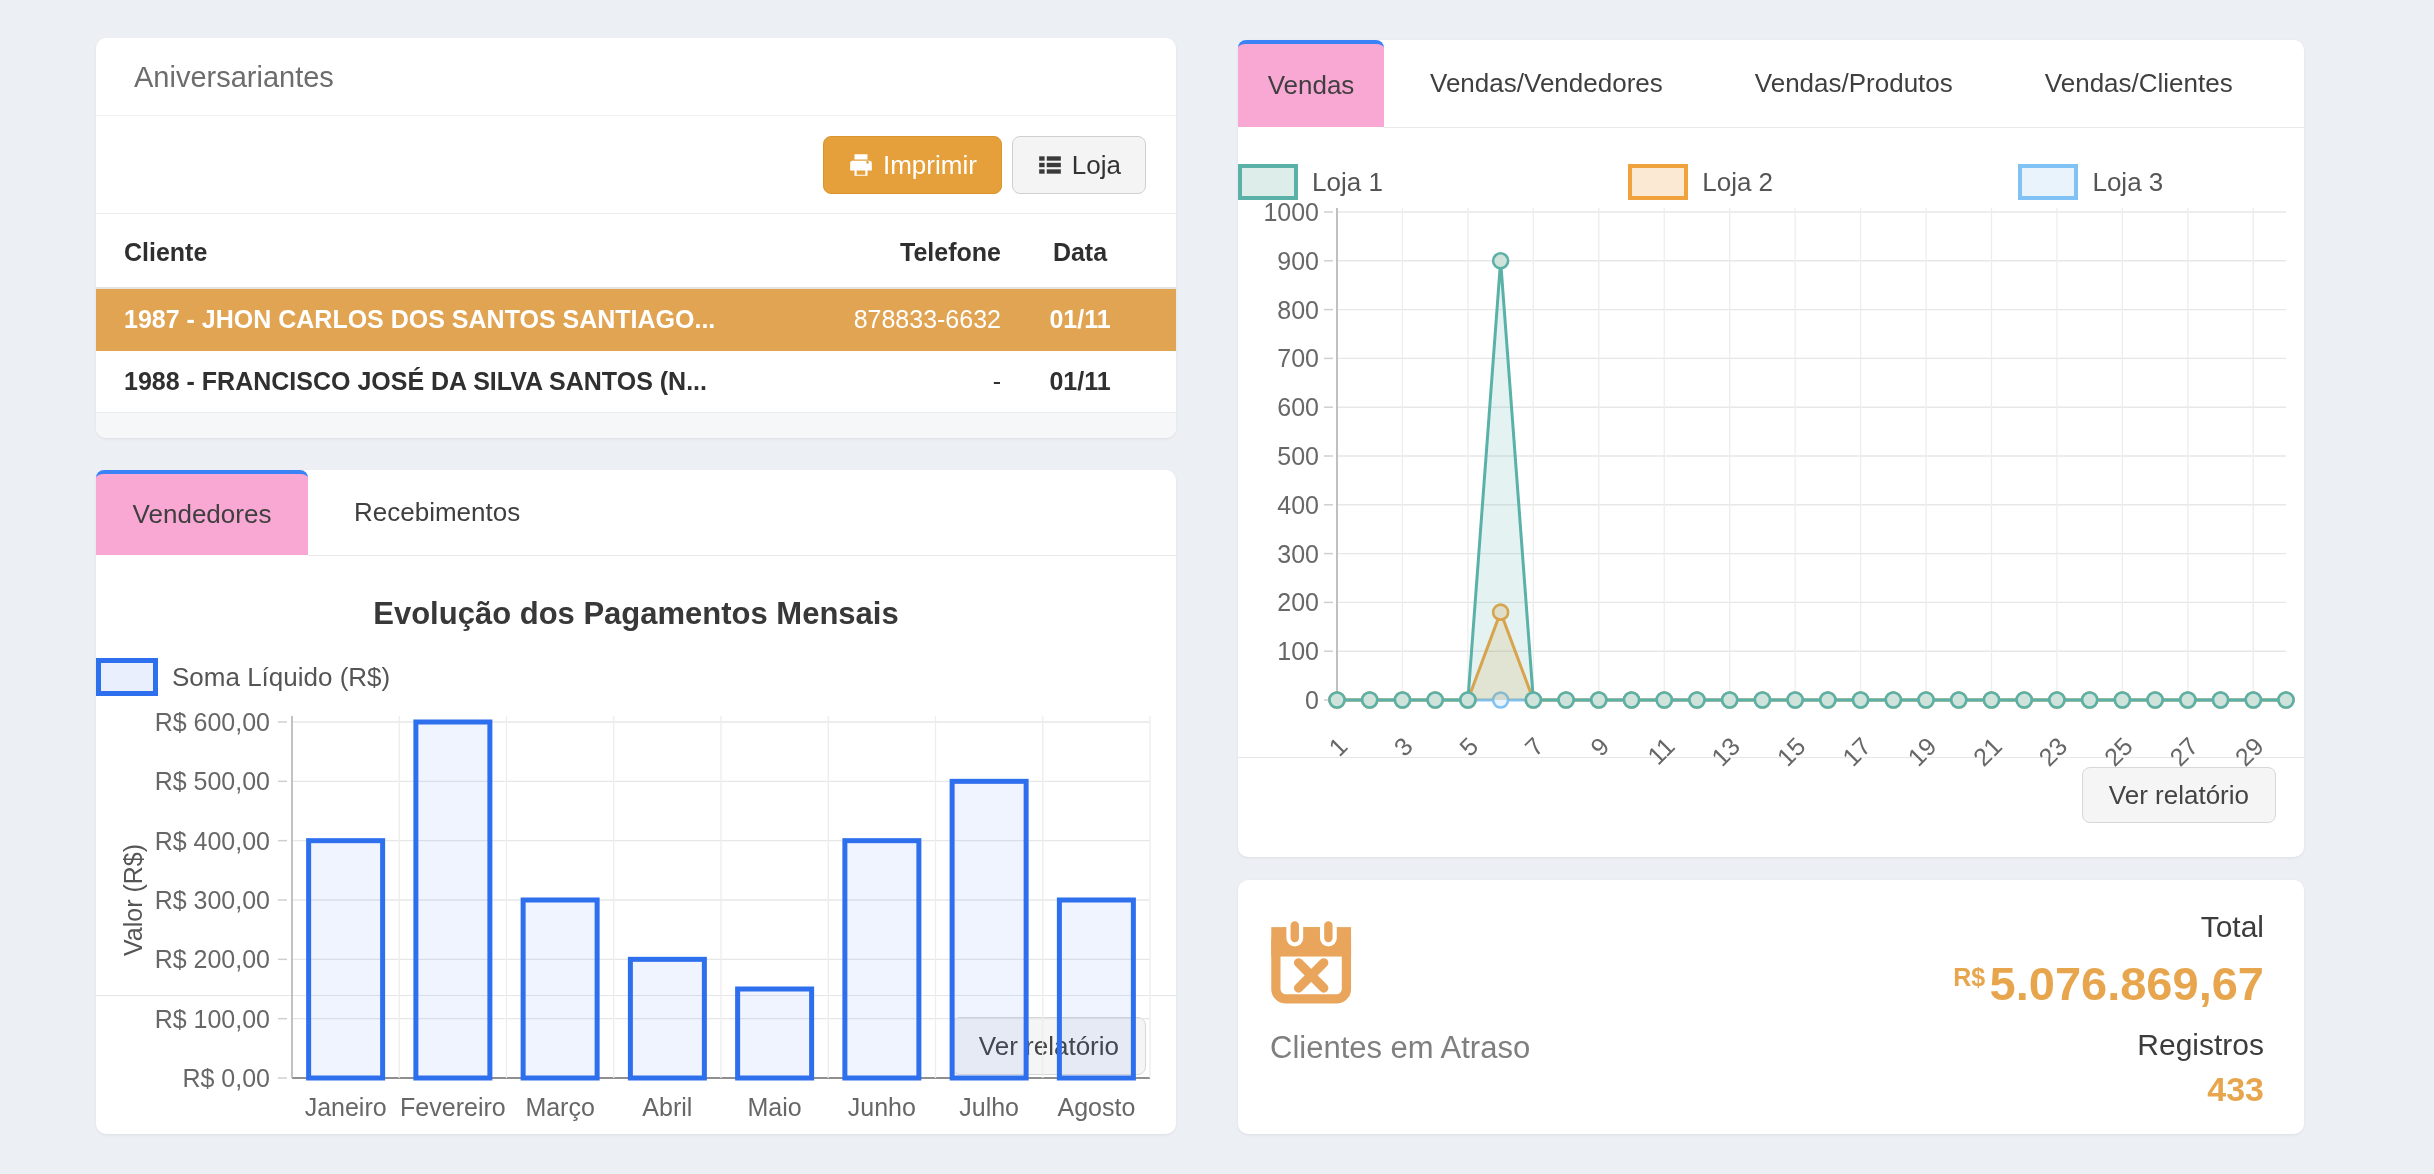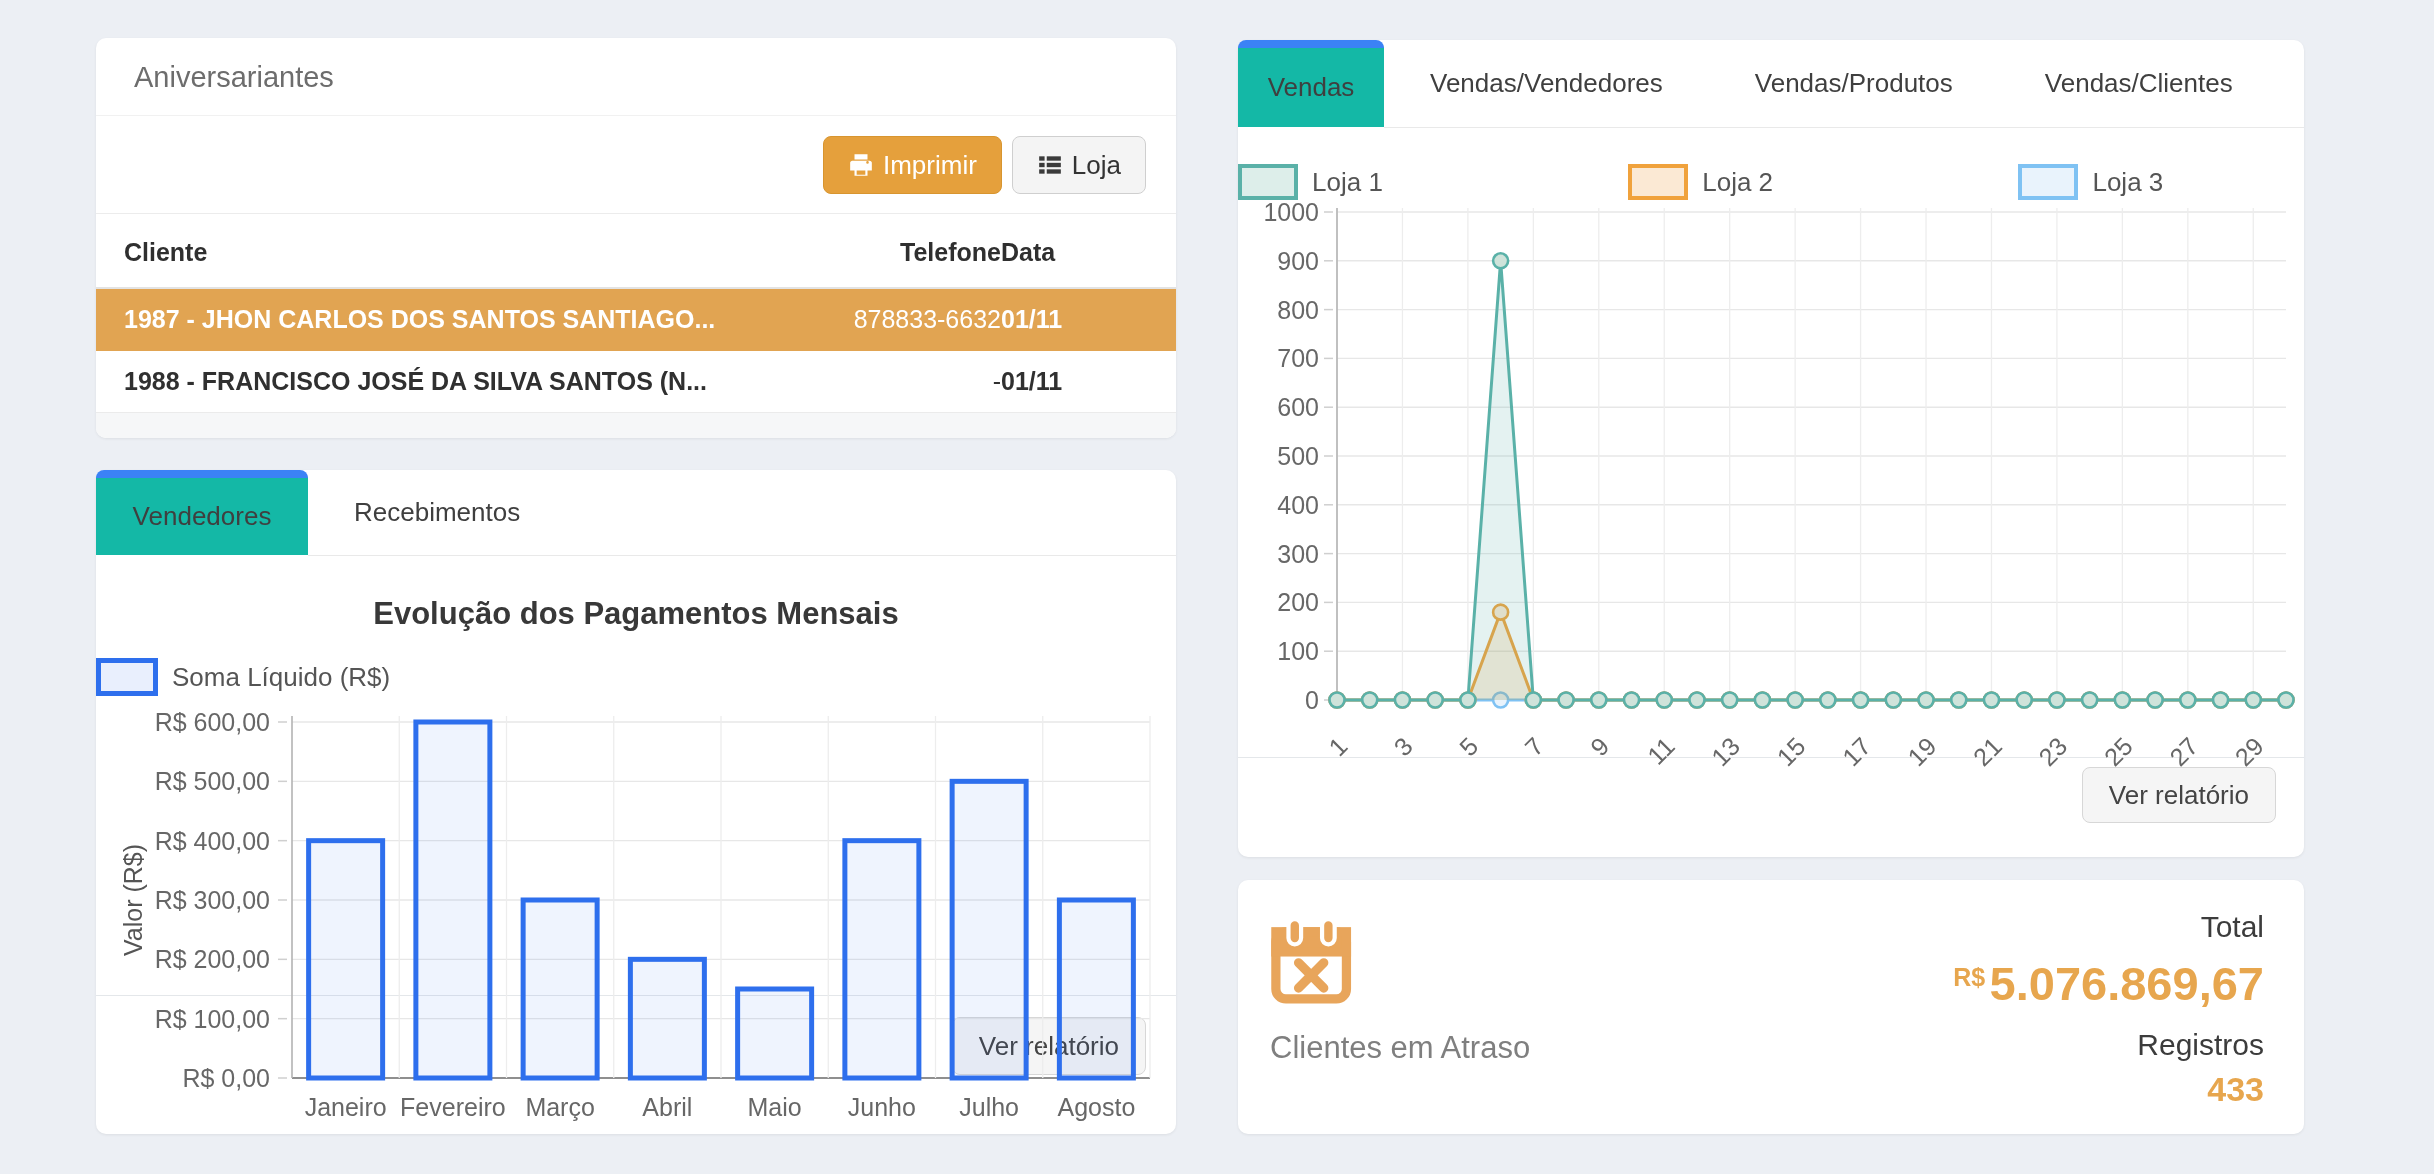--- a/index.html
+++ b/index.html
@@ -14,33 +14,33 @@
   #card-aniv .card-header { height:78px; line-height:78px; padding-left:38px; font-size:29px; color:#6d6d6d; border-bottom:1px solid #f1f1f1; }
   #card-aniv .toolbar { height:98px; border-bottom:1px solid #ececec; position:relative; }
   .btn { display:inline-flex; align-items:center; gap:9px; height:58px; padding:0 24px; border-radius:8px; font-size:26px; cursor:pointer; border:1px solid transparent;justify-content:center; }
   .btn-orange { background:#e5a03c; border-color:#d8952f; color:#fff; }
   .btn-light  { background:#f4f4f4; border-color:#cfcfcf; color:#333; }
   #card-aniv .toolbar .btn-wrap { position:absolute; right:30px; top:20px; display:flex; gap:10px; }
   table.aniv { width:100%; border-collapse:collapse; }
   table.aniv th { font-size:25px; color:#2f2f2f; text-align:left; padding:24px 0 20px 0; border-bottom:2px solid #e3e3e3; }
   table.aniv th.c1 { padding-left:28px; }
   table.aniv th.c2, table.aniv td.c2 { text-align:right; width:230px; }
-  table.aniv th.c3, table.aniv td.c3 { text-align:left; width:175px; padding-right:17px; }
+  table.aniv th.c3, table.aniv td.c3 { text-align:center; width:175px; padding-right:17px; }
   table.aniv td { font-size:25px; height:62px; border-bottom:1px solid #ebebeb; }
   table.aniv td.c1 { padding-left:28px; font-weight:bold; }
   table.aniv td.c3 { font-weight:bold; }
   tr.row-hl { background:#e1a452; }
   tr.row-hl td { color:#fff; border-bottom:1px solid #e1a452; }
   tr.row-plain td { color:#303030; }
   .ghost-row { height:60px; background:#f6f7f8; }
 
   
   .tabstrip { display:flex; align-items:stretch; border-bottom:1px solid #e9e9e9; }
   .tab { display:flex; align-items:center; justify-content:center; font-size:26px; color:#3f3f3f; cursor:pointer; }
-  .tab.active { background:#14b8a6; border-top:8px solid #3b82f6; border-radius:8px 8px 0 0; margin-bottom:-1px; border-bottom:1px solid #fff; }
+  .tab.active { background:#f9a8d4; border-top:4px solid #3b82f6; border-radius:8px 8px 0 0; margin-bottom:-1px; border-bottom:1px solid #fff; }
   .tab.inactive { padding:0 46px; }
 
   
   #card-pag { left:96px; top:470px; width:1080px; height:664px; }
   #card-pag .tabstrip { height:86px; }
   #card-pag .tab.active { width:212px; }
   .chart-title { margin-top:40px; text-align:center; font-size:31px; font-weight:bold; color:#383838; }
   .legend-row { margin-top:26px; display:flex; justify-content:space-between; align-items:center; gap:14px; }
   .legend-item { display:flex; align-items:center; gap:14px; cursor:pointer; }
   .legend-box { width:62px; height:38px; border:5px solid #2e6fed; background:#e9effd; }

